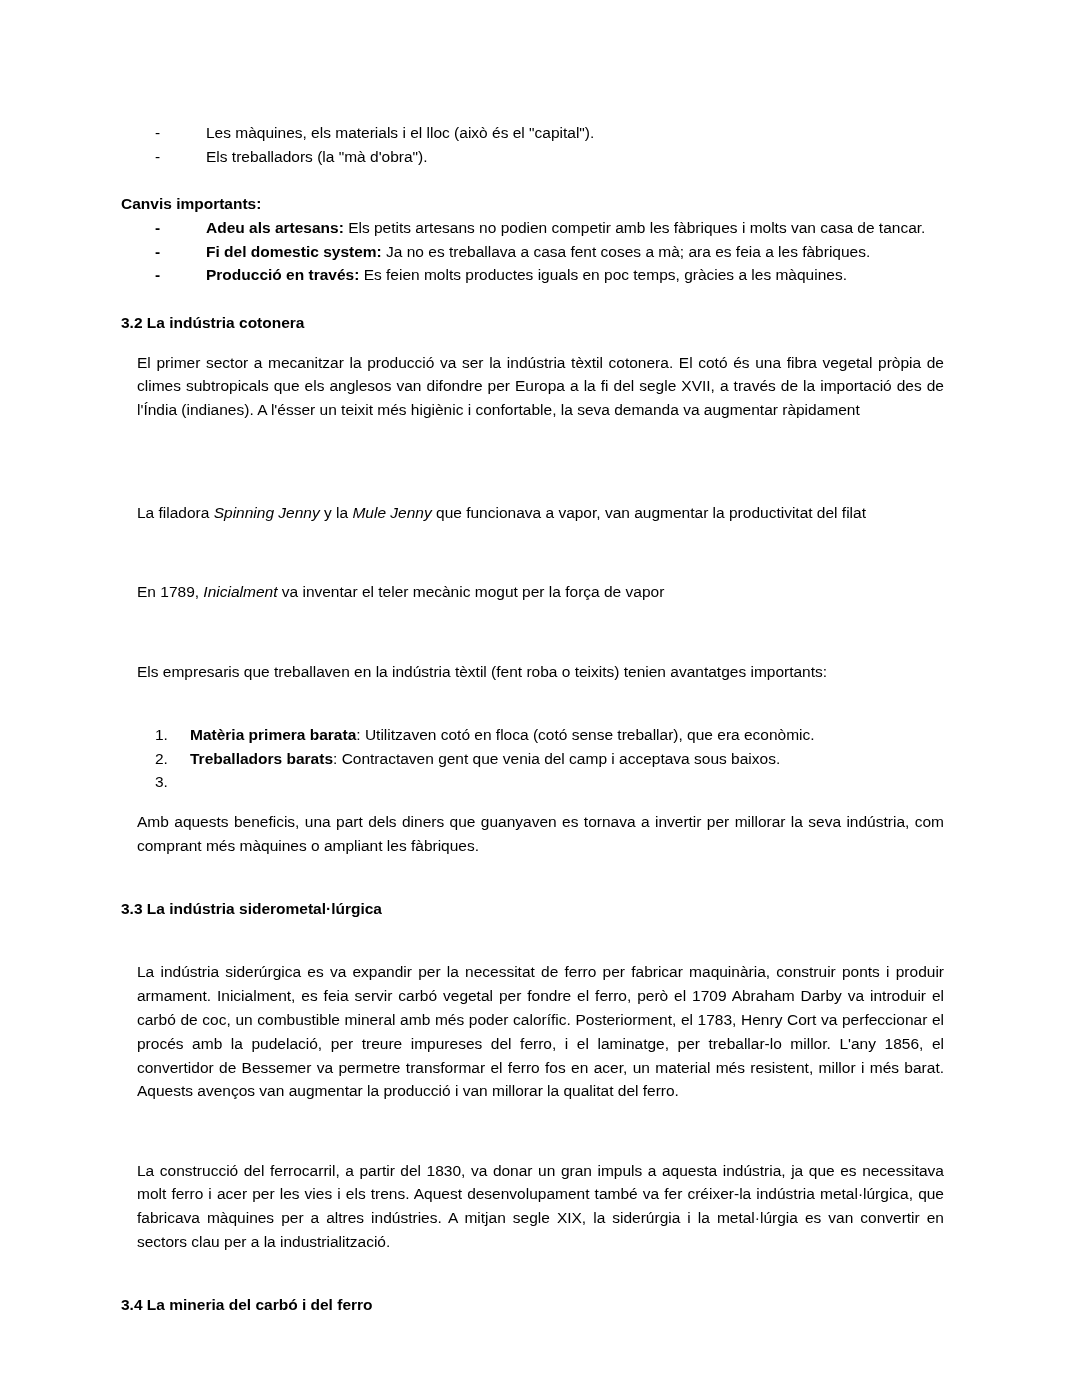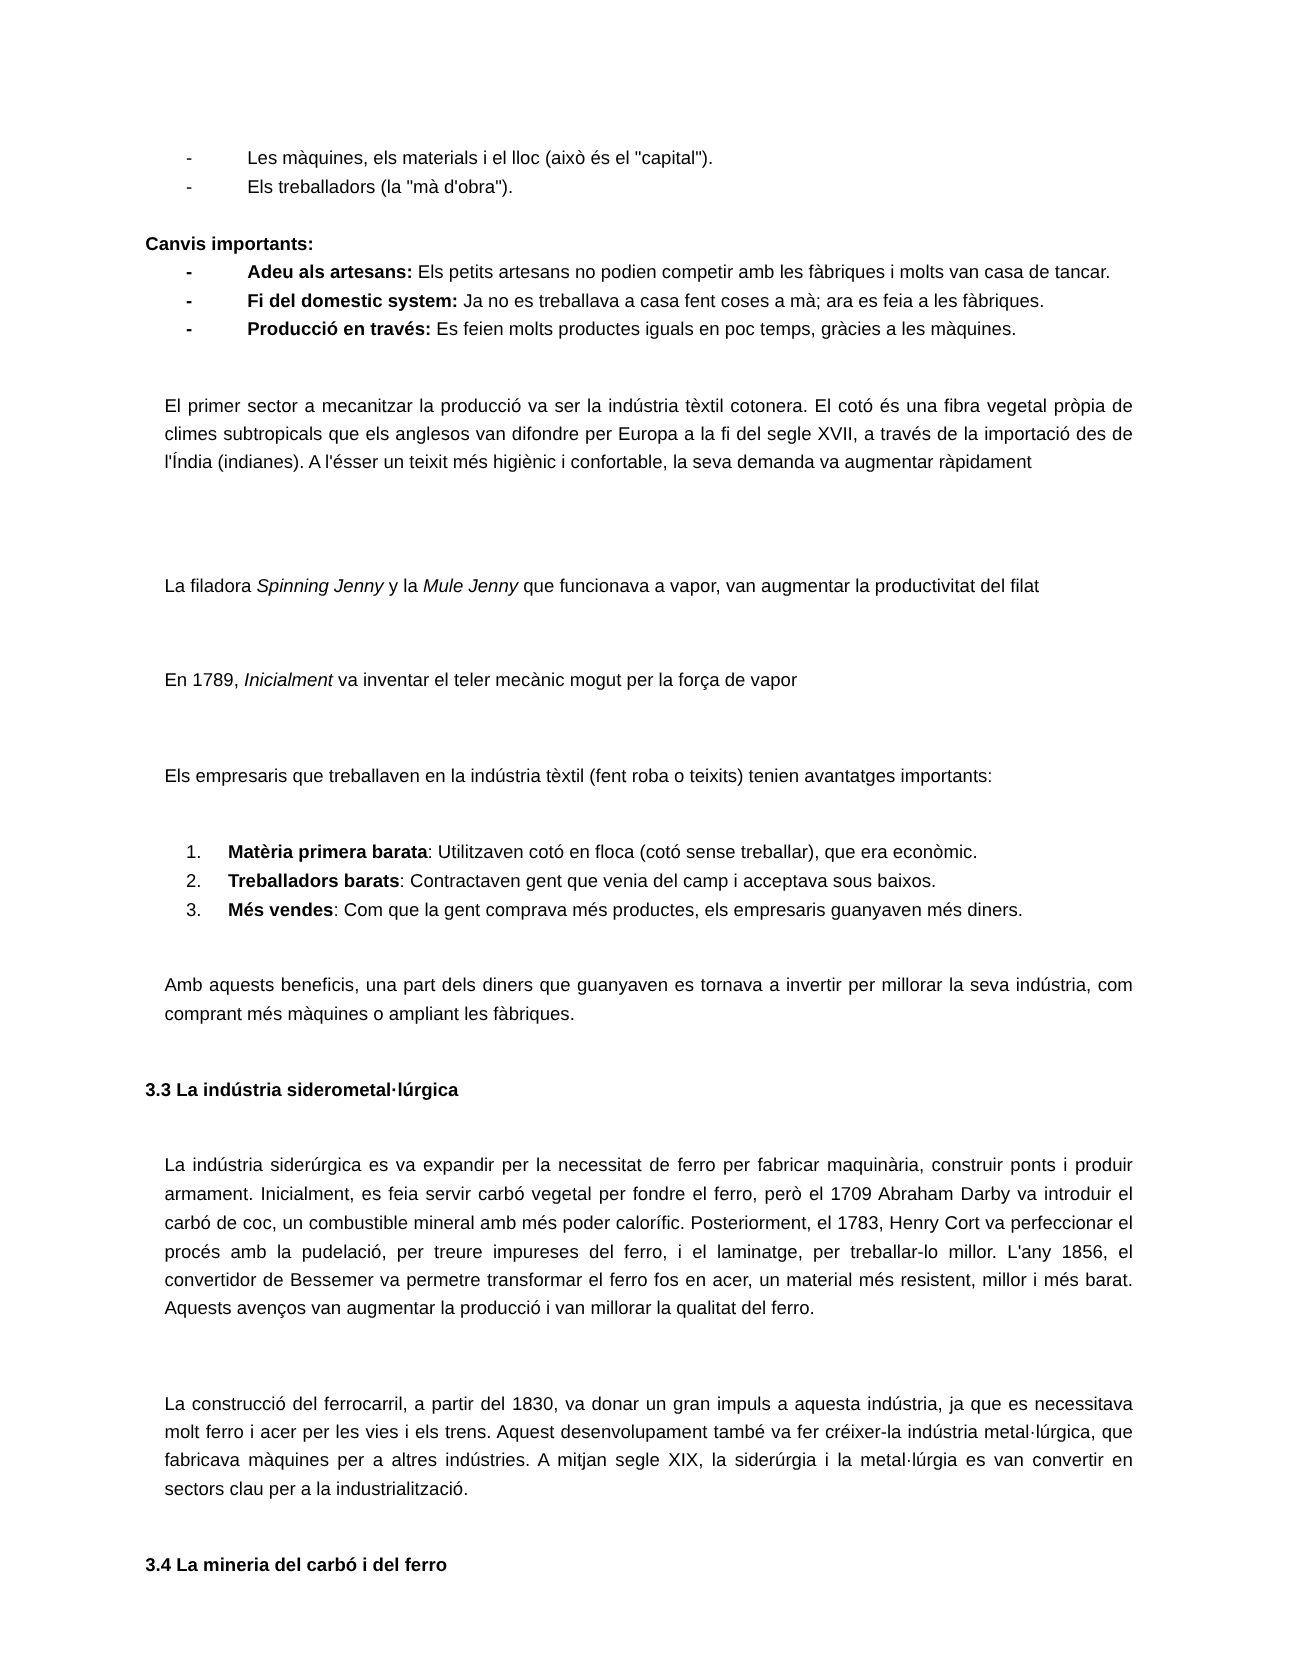--- a/index.html
+++ b/index.html
@@ -133,20 +133,21 @@
         <span class="body"><b>Fi del domestic system:</b><span> Ja no es treballava a casa fent coses a mà; ara es feia a les fàbriques.</span></span>
       </li>
       <li>
         <span class="marker">-</span>
         <span class="body"><b>Producció en través:</b><span> Es feien molts productes iguals en poc temps, gràcies a les màquines.</span></span>
       </li>
     </ul>
 
     <div class="gap-para"></div>
 
+    <p class="heading">3.2 La indústria cotonera</p>
     <p class="para last-natural">El primer sector a mecanitzar la producció va ser la indústria tèxtil cotonera. El cotó és una fibra vegetal pròpia de climes subtropicals que els anglesos van difondre per Europa a la fi del segle XVII, a través de la importació des de l'Índia (indianes). A l'ésser un teixit més higiènic i confortable, la seva demanda va augmentar ràpidament</p>
 
     <div class="gap-para"></div>
 
 
     <div class="gap-para"></div>
 
     <p class="para last-natural"><span>La filadora </span><i>Spinning Jenny</i><span> y la </span><i>Mule Jenny</i><span> que funcionava a vapor, van augmentar la productivitat del filat</span></p>
 
     <div class="gap-para"></div>
@@ -163,21 +164,20 @@
       <li>
         <span class="marker">1.</span>
         <span class="body"><b>Matèria primera barata</b><span>: Utilitzaven cotó en floca (cotó sense treballar), que era econòmic.</span></span>
       </li>
       <li>
         <span class="marker">2.</span>
         <span class="body"><b>Treballadors barats</b><span>: Contractaven gent que venia del camp i acceptava sous baixos.</span></span>
       </li>
       <li>
         <span class="marker">3.</span>
-        <span class="body"><b>Més vendes</b><span>: Com que la gent comprava més productes, els empresaris guanyaven més diners.</span></span>
       </li>
     </ol>
 
     <div class="gap-para"></div>
 
     <p class="para last-natural">Amb aquests beneficis, una part dels diners que guanyaven es tornava a invertir per millorar la seva indústria, com comprant més màquines o ampliant les fàbriques.</p>
 
     <div class="gap-para"></div>
 
     <p class="heading">3.3 La indústria siderometal·lúrgica</p>

